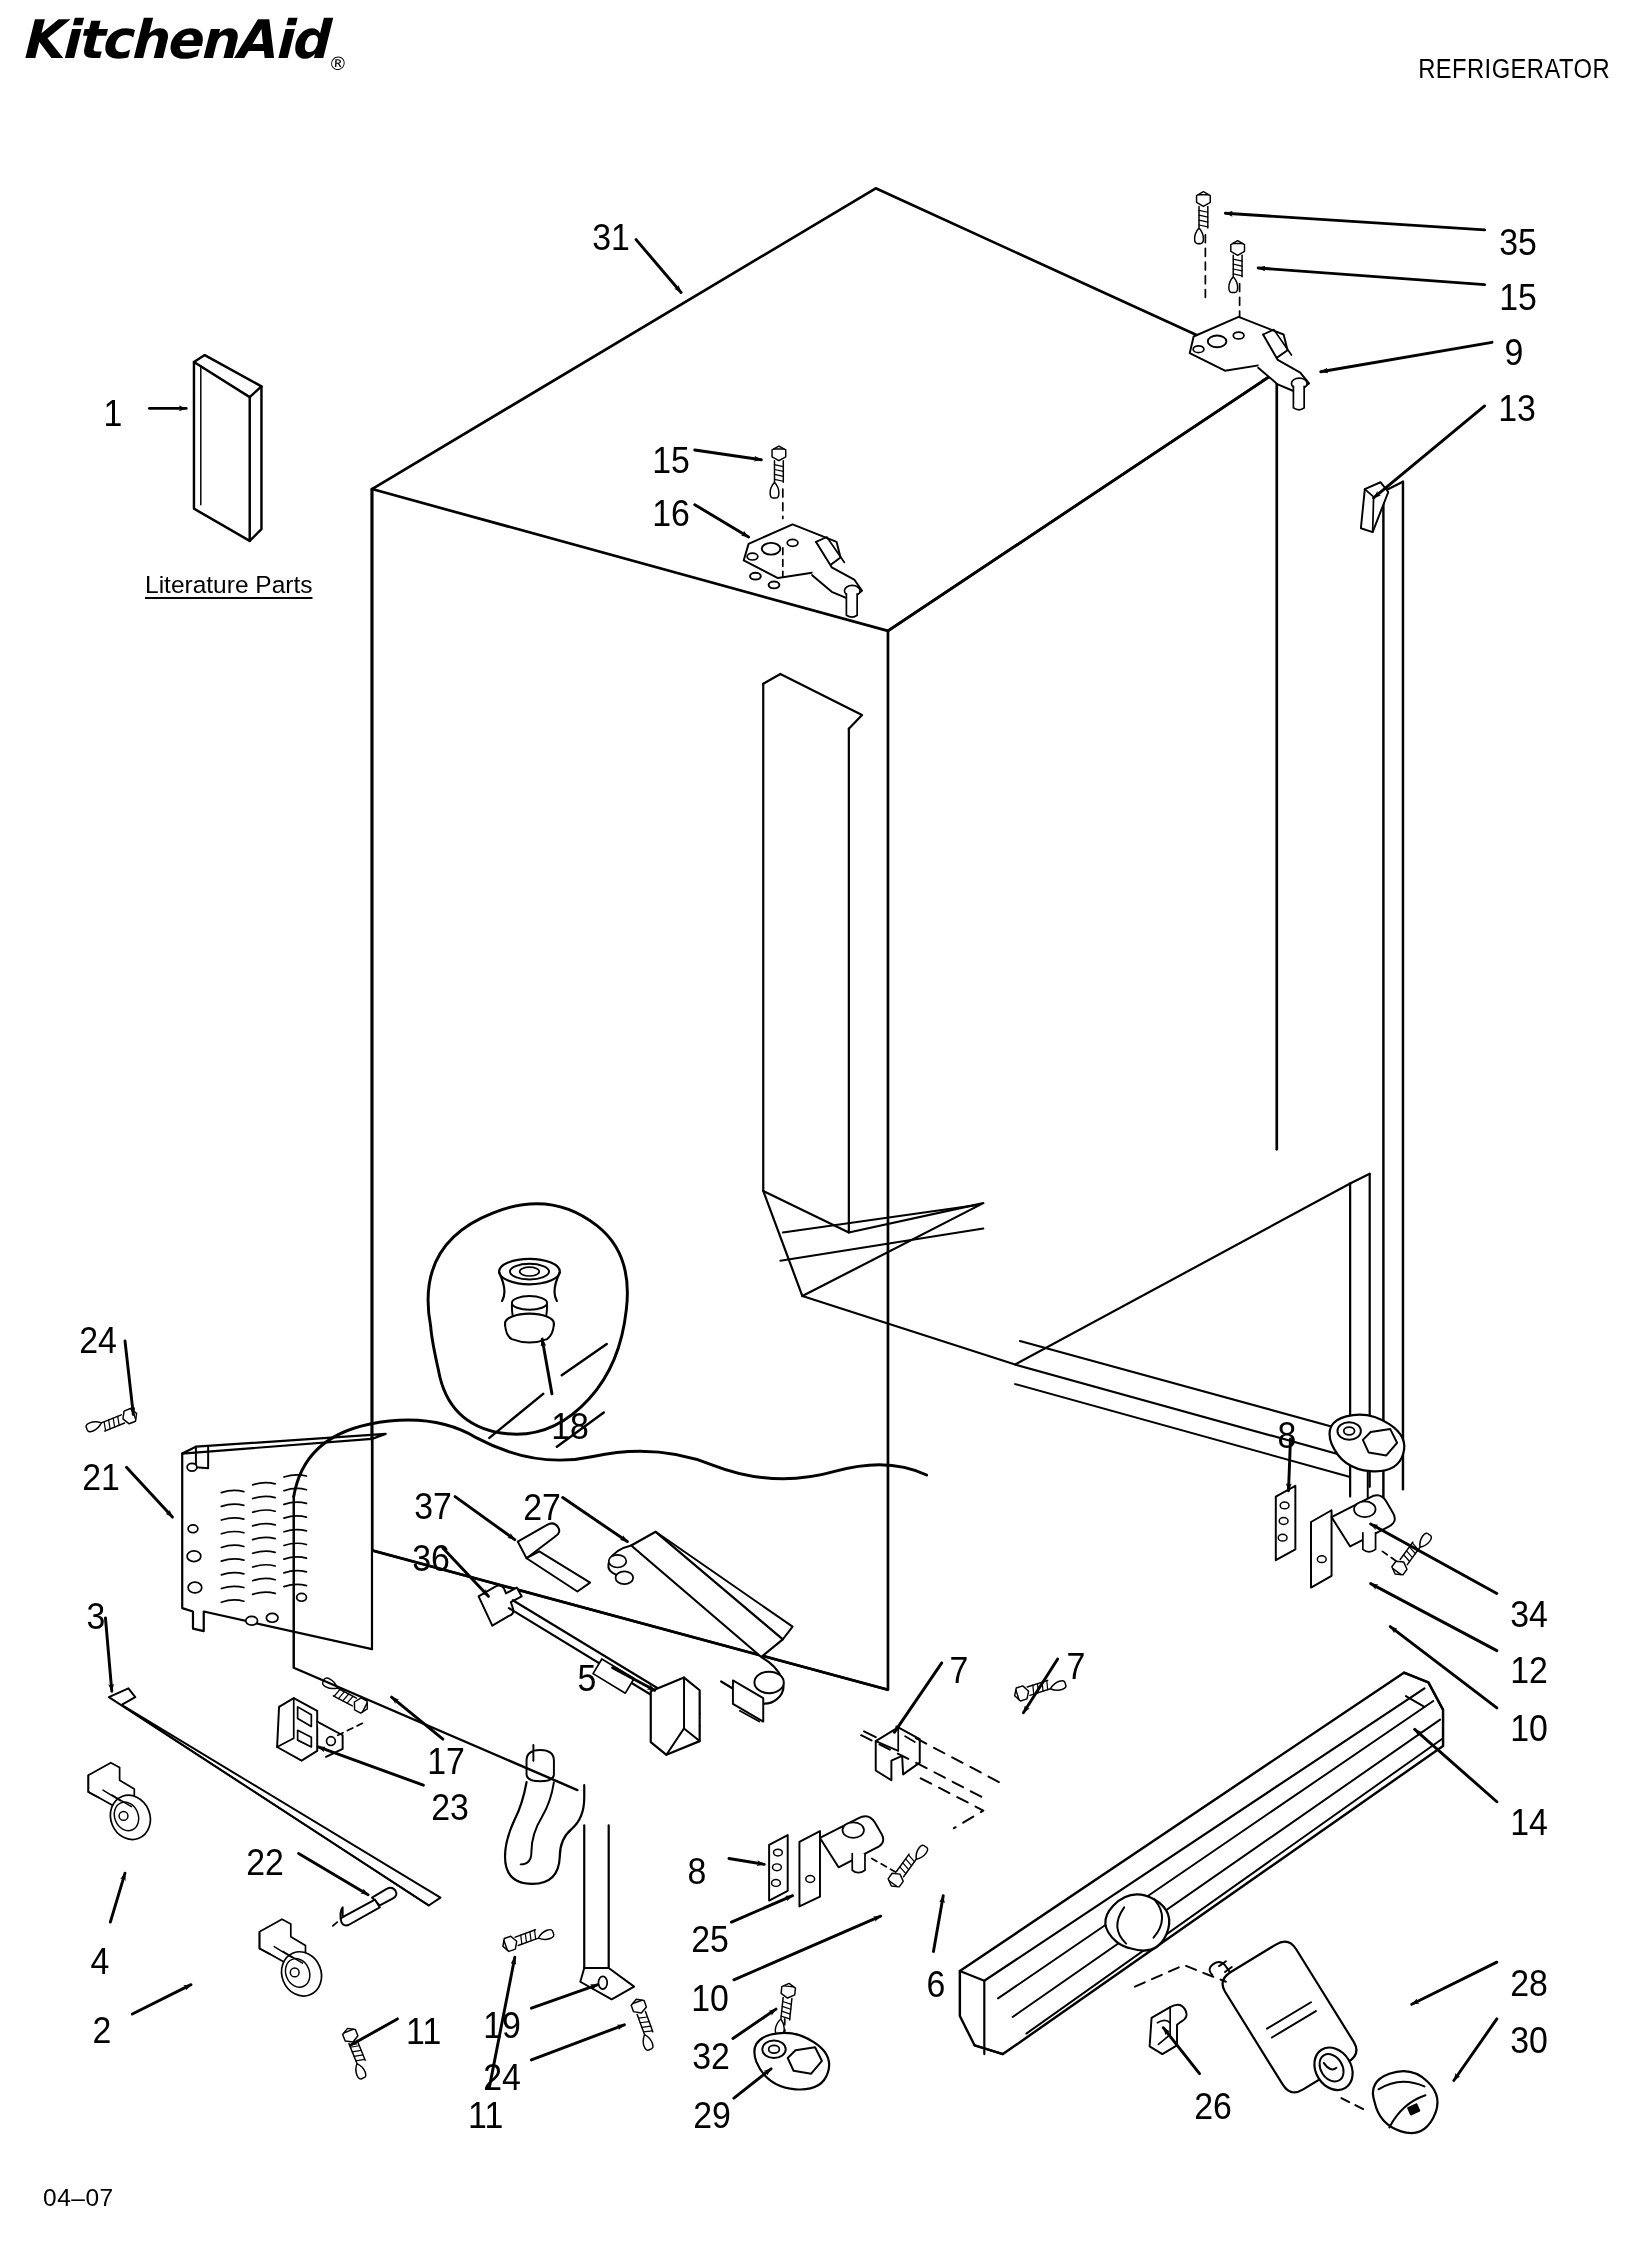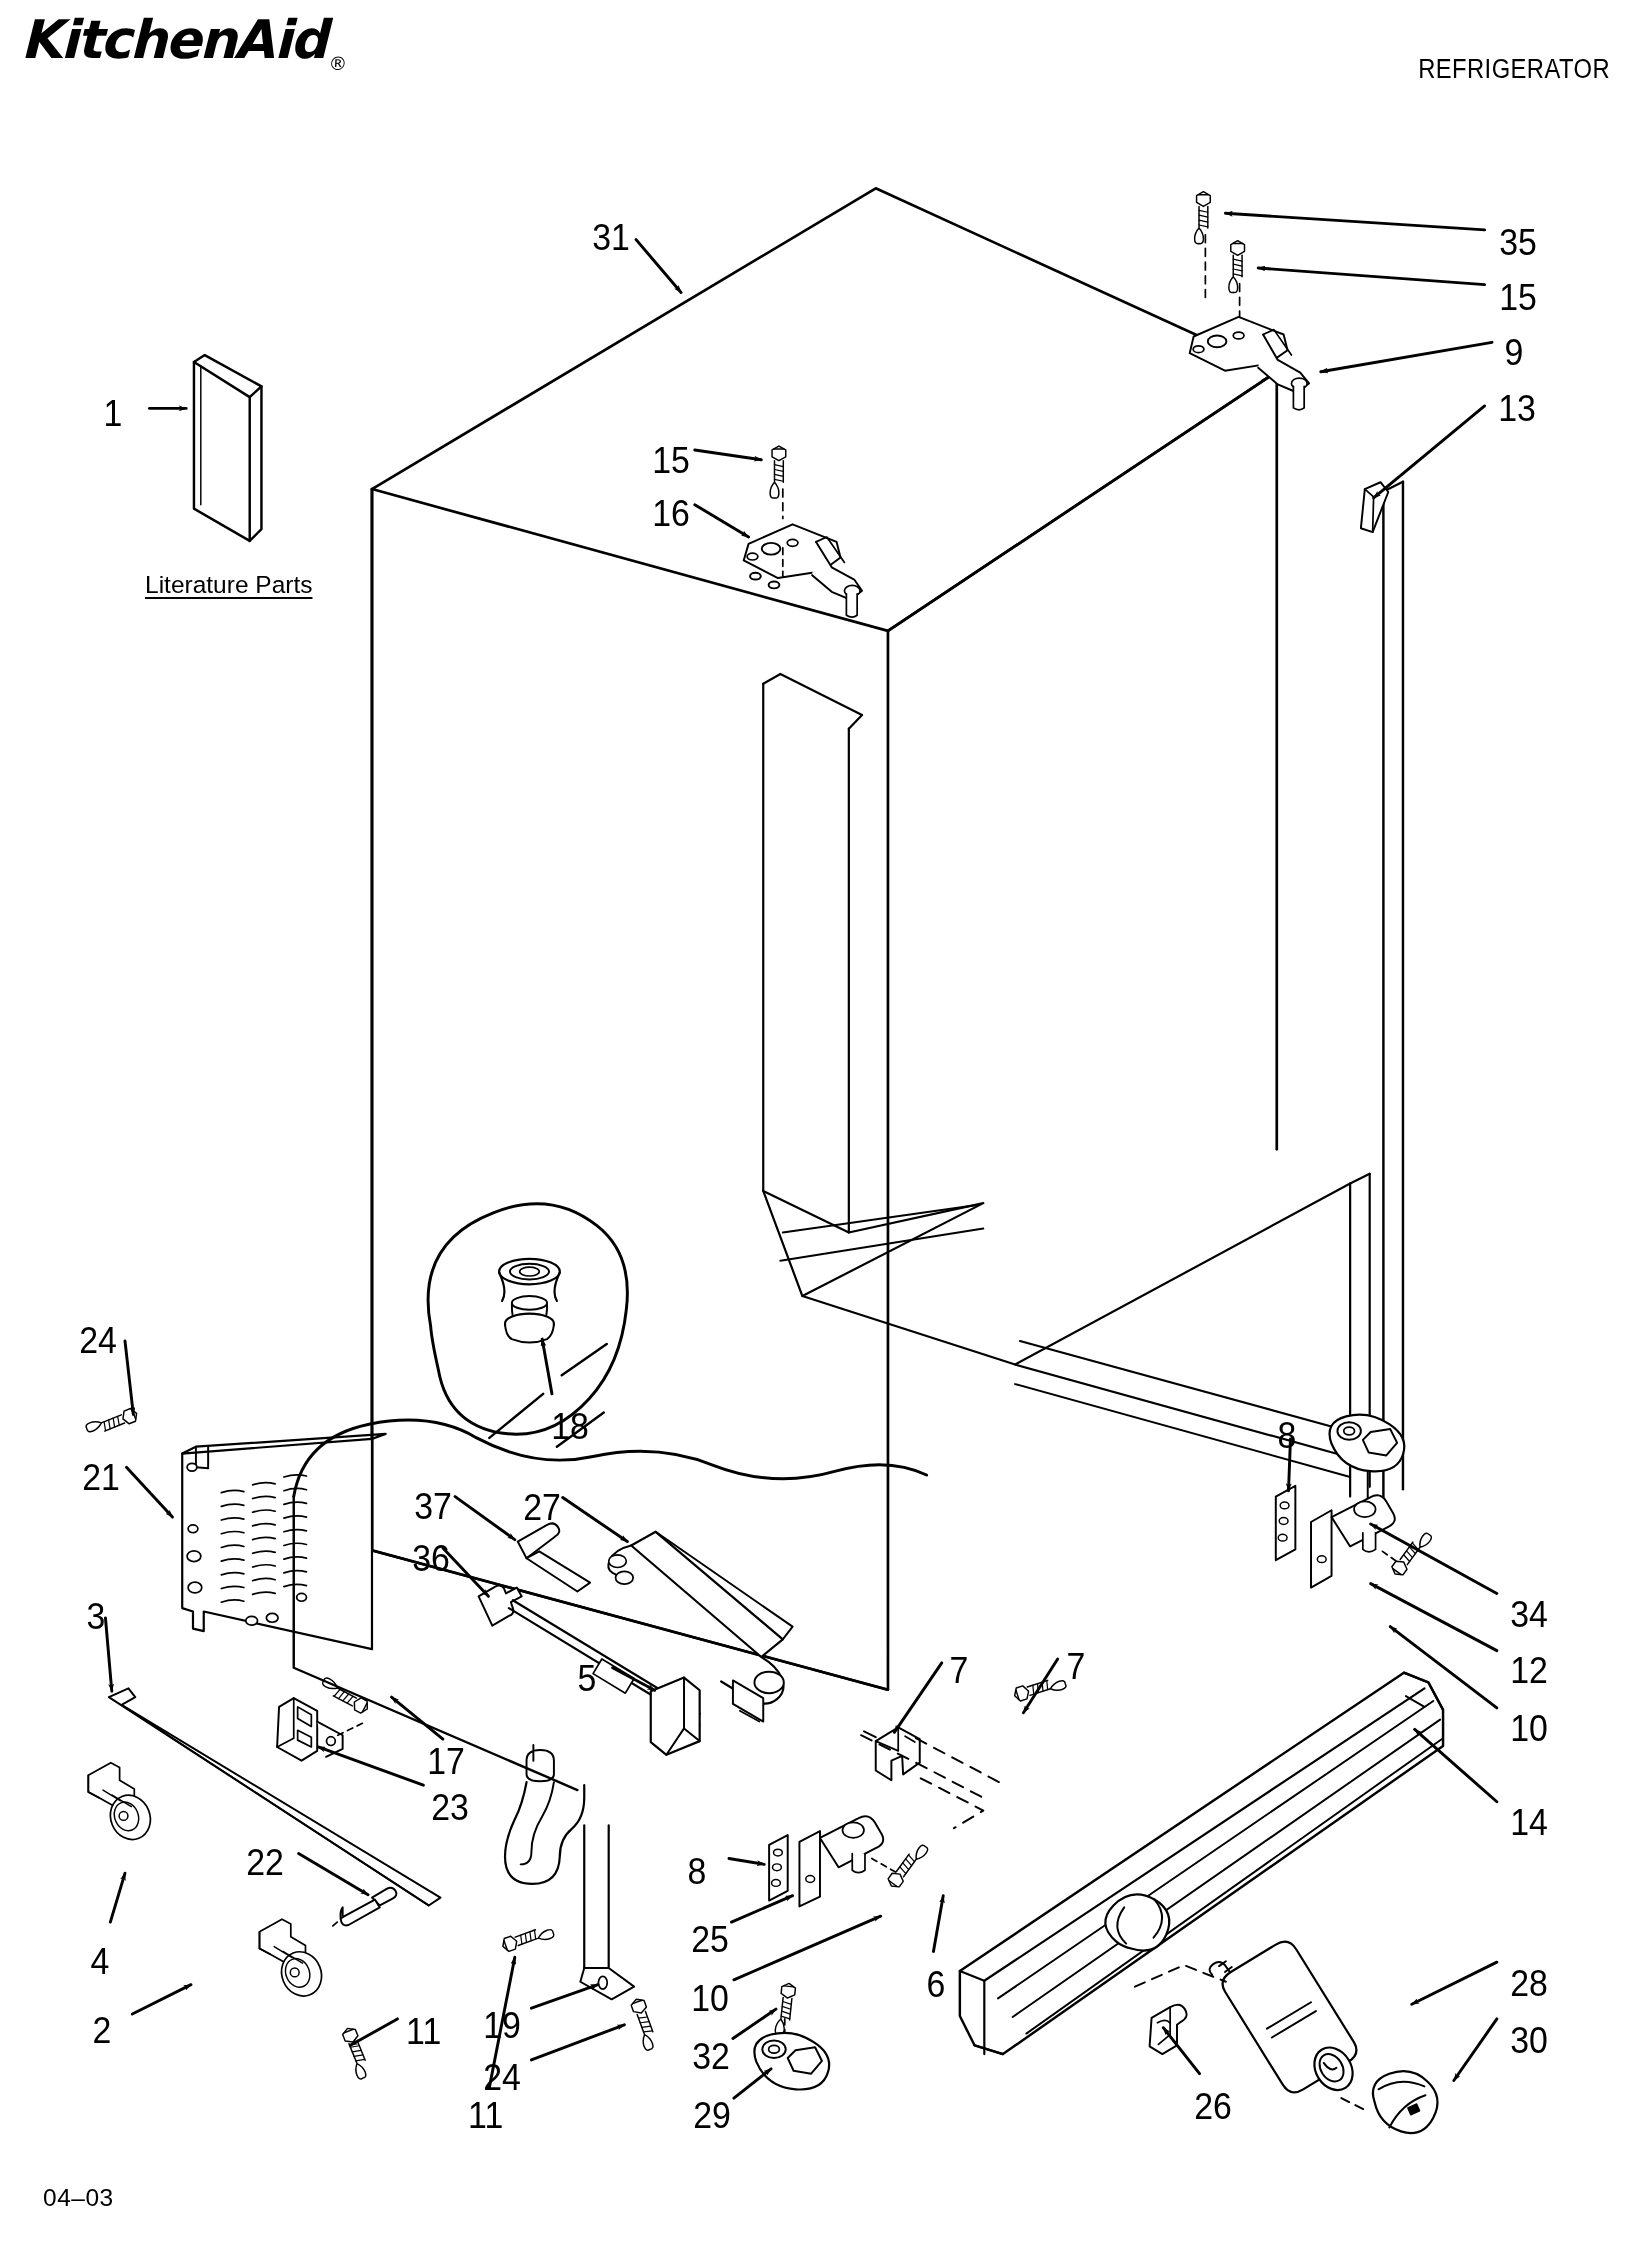--- a/index.html
+++ b/index.html
@@ -65,21 +65,21 @@
 </style>
 </head>
 <body>
 
 <div id="page">
 
   <div id="brand-logo"><span>KitchenAid</span><span class="reg">®</span></div>
 
   <div id="doc-title">REFRIGERATOR</div>
 
-  <div id="date-code">04–03</div>
+  <div id="date-code">04–07</div>
 
   <svg id="drawing" viewBox="0 0 3348 4623">
     <defs>
       <marker id="ah" markerWidth="16" markerHeight="12" refX="15" refY="6" orient="auto" markerUnits="userSpaceOnUse">
         <path d="M0,0 L16,6 L0,12 L4,6 Z" fill="#000"></path>
       </marker>
       <g id="hexscrew">
         <path d="M0,0 l14,-8 l14,8 l0,14 l-14,8 l-14,-8 Z" fill="#fff" stroke="#000" stroke-width="3"></path>
         <path d="M4,-2 l20,0" stroke="#000" stroke-width="3"></path>
         <path d="M5,22 l0,44 q9,10 9,22 q0,12 -9,10 q-9,2 -9,-10 q0,-12 9,-22 Z" fill="#fff" stroke="#000" stroke-width="3"></path>

